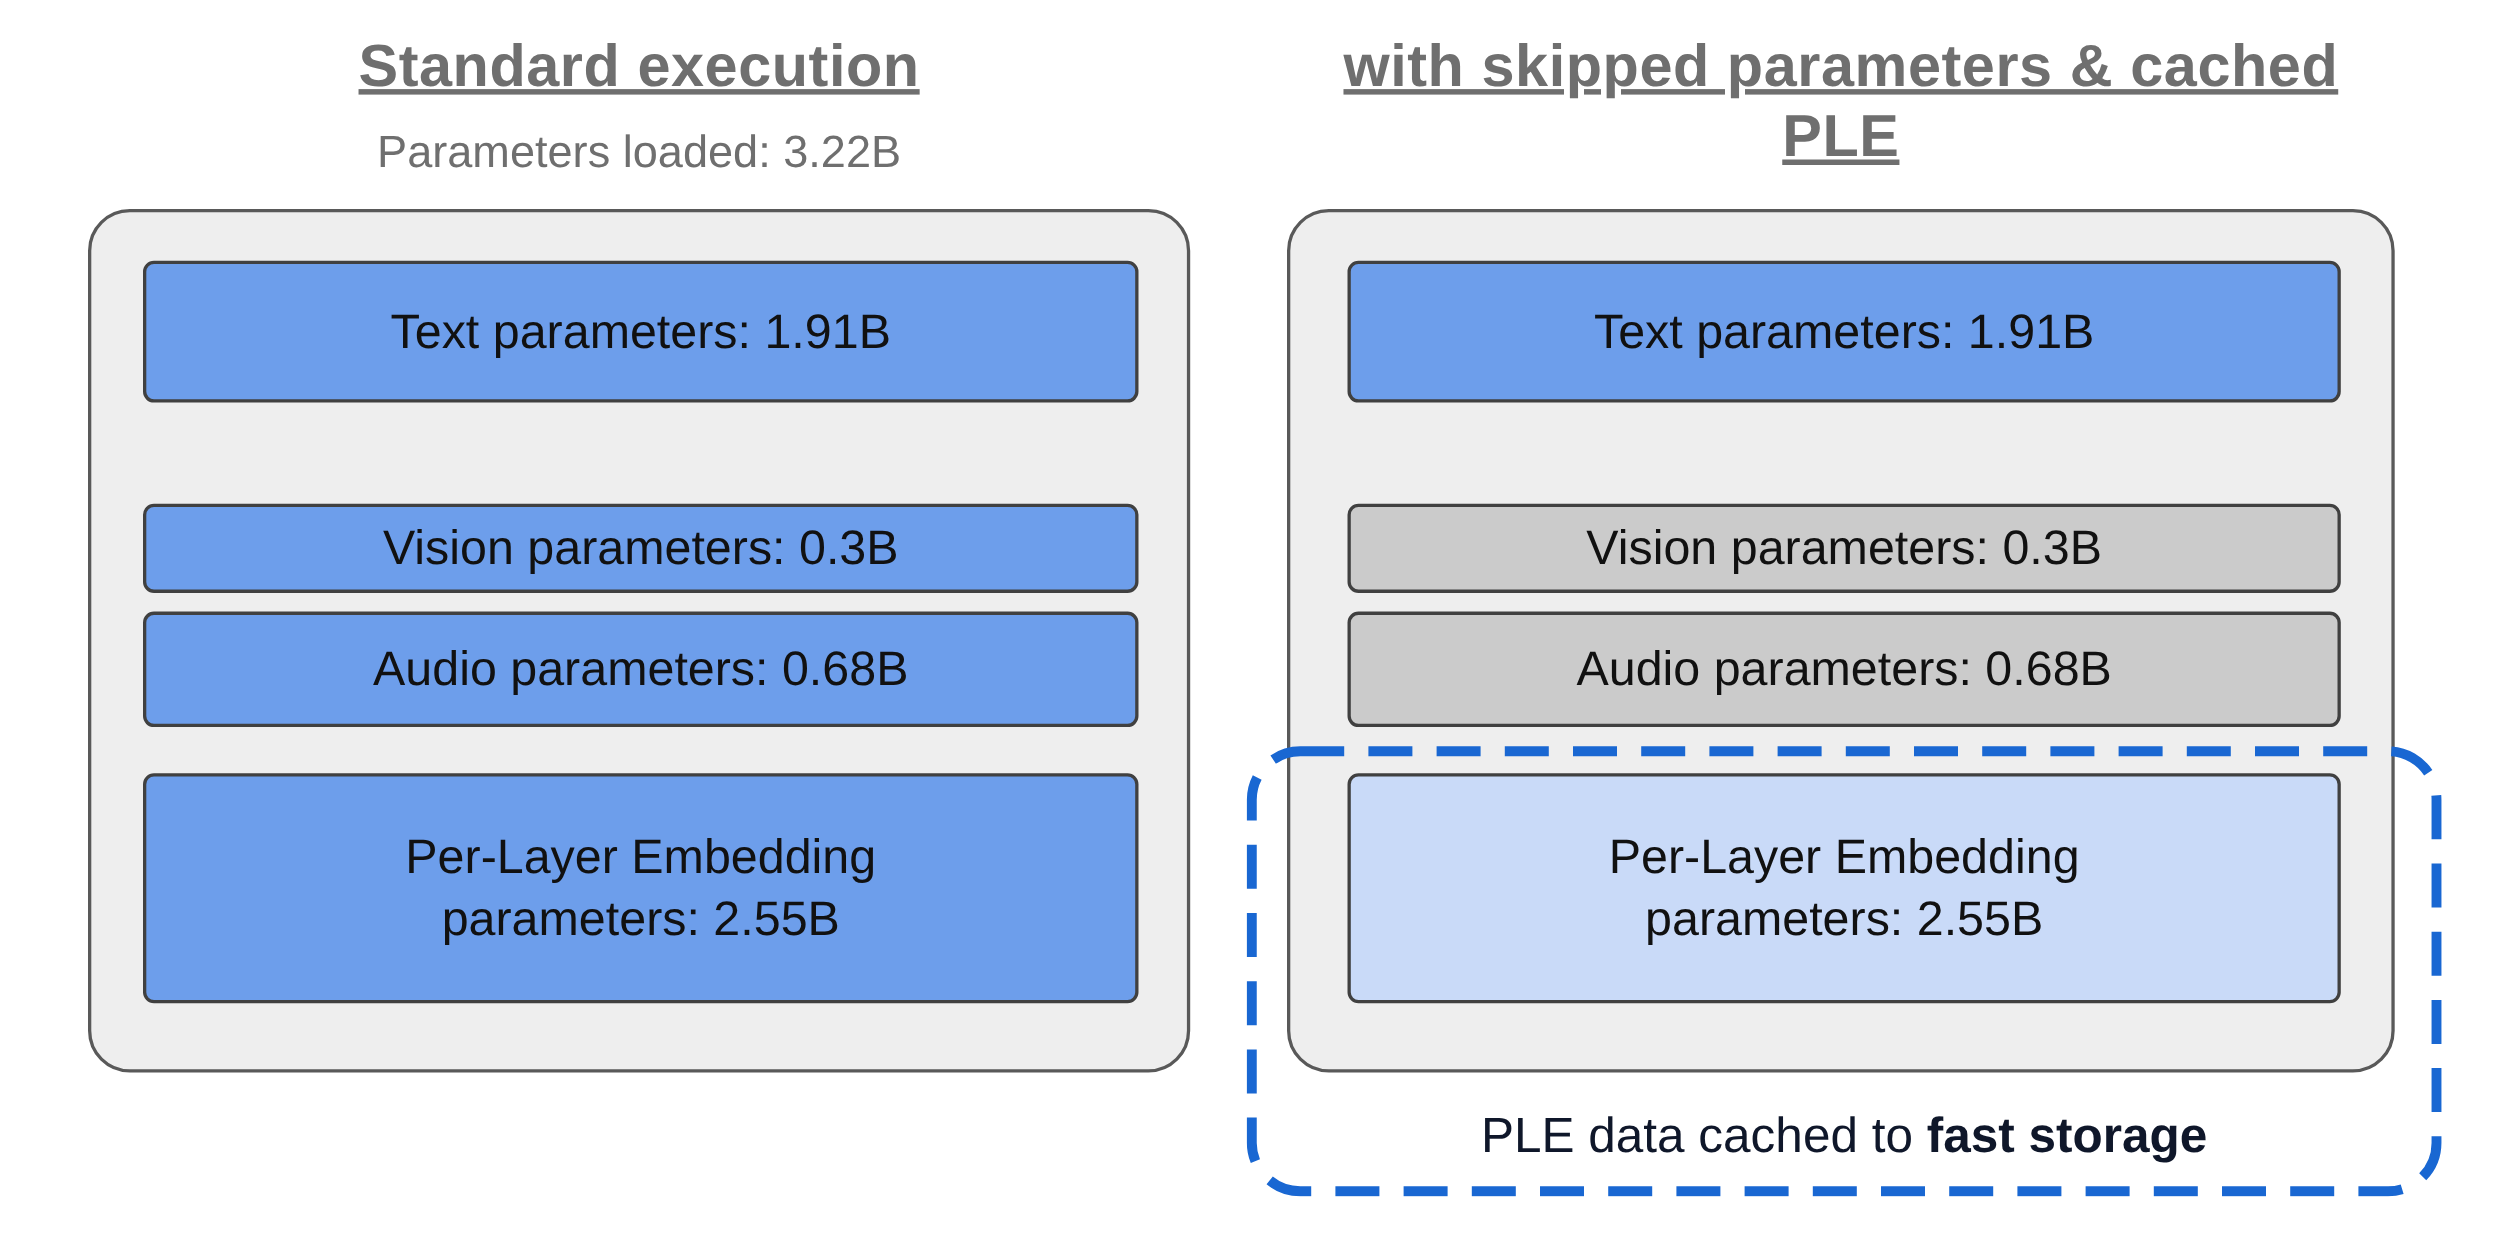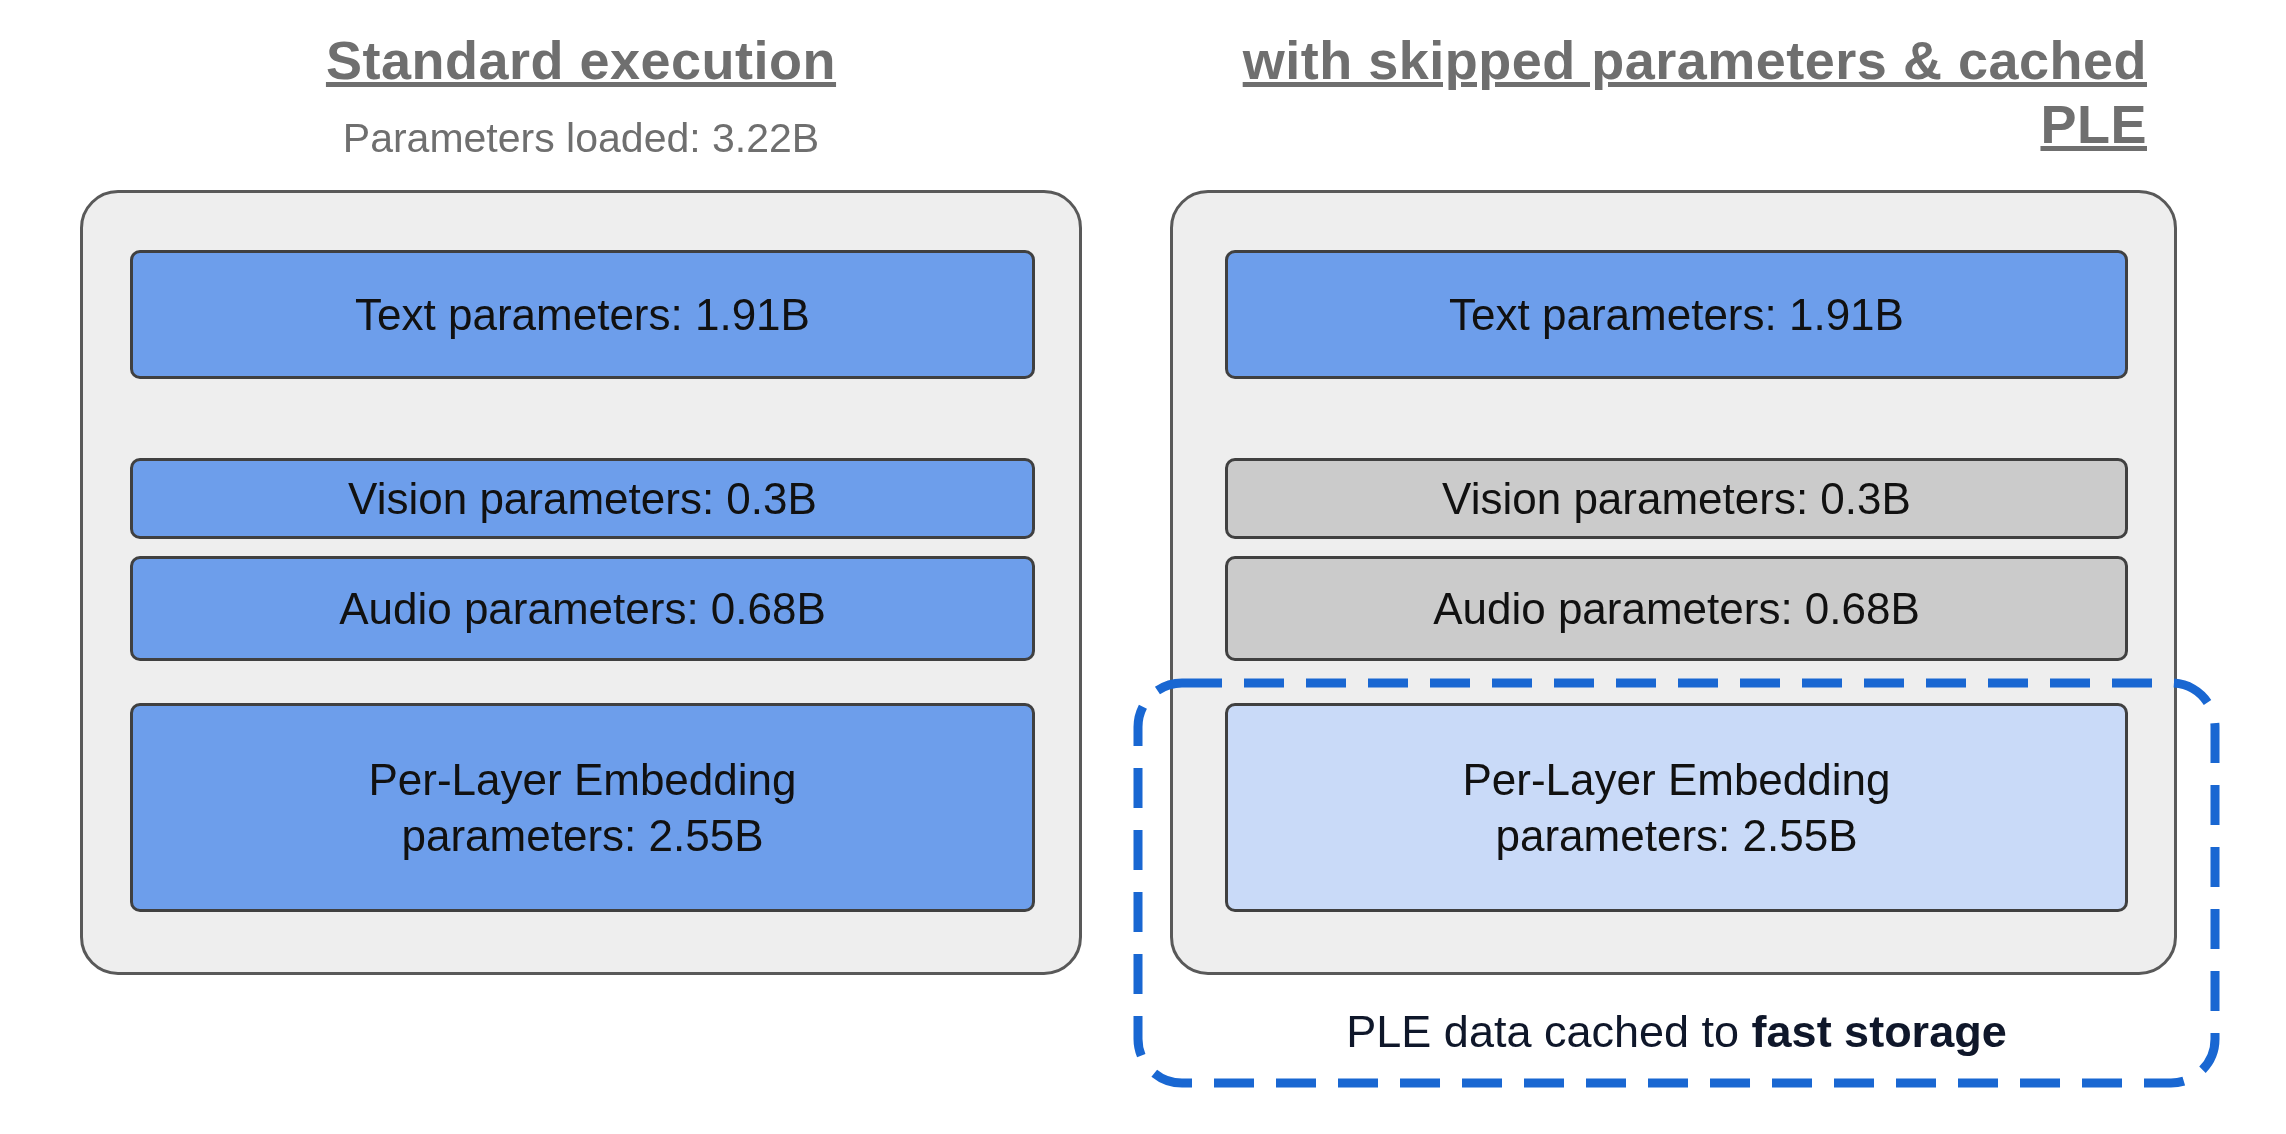--- a/index.html
+++ b/index.html
@@ -28,21 +28,21 @@
     border:3px solid #404040;border-radius:10px;
     display:flex;align-items:center;justify-content:center;text-align:center;
     font-size:44px;line-height:56px;color:#111111;
   }
   .pbox.blue{background:#6d9eeb;}
   .pbox.gray{background:#cbcbcb;}
   .pbox.lightblue{background:#c9daf8;}
   .pbox .lbl{display:inline-block;}
   .pbox .lbl.narrow{max-width:580px;}
   
-  .slot-text  {top:57px;height:129px;}
+  .slot-text  {top:44px;height:129px;}
   .slot-vision{top:265px;height:81px;}
   .slot-audio {top:363px;height:105px;}
   .slot-ple   {top:510px;height:209px;}
   .left  .pbox{left:47px;width:905px;}
   .right .pbox{left:52px;width:903px;}
   .dashed-outline{position:absolute;left:1133px;top:678px;width:1087px;height:410px;}
   .ple-caption{
     position:absolute;left:1133px;top:1004px;width:1087px;
     text-align:center;font-size:45px;line-height:56px;color:#0f172a;
   }
@@ -64,21 +64,21 @@
       <span class="lbl">Vision parameters: 0.3B</span>
     </div>
     <div class="pbox blue slot-audio">
       <span class="lbl">Audio parameters: 0.68B</span>
     </div>
     <div class="pbox blue slot-ple">
       <span class="lbl narrow">Per-Layer Embedding parameters: 2.55B</span>
     </div>
   </div>
 
-  <div class="panel-title" style="left:1140px;width:1007px;text-align:right;">with skipped parameters &amp; cached PLE</div>
+  <div class="panel-title" style="left:1170px;width:1007px;">with skipped parameters &amp; cached PLE</div>
 
   <div class="container right" style="left:1170px;width:1007px;">
     <div class="pbox blue slot-text">
       <span class="lbl">Text parameters: 1.91B</span>
     </div>
     <div class="pbox gray slot-vision">
       <span class="lbl">Vision parameters: 0.3B</span>
     </div>
     <div class="pbox gray slot-audio">
       <span class="lbl">Audio parameters: 0.68B</span>

